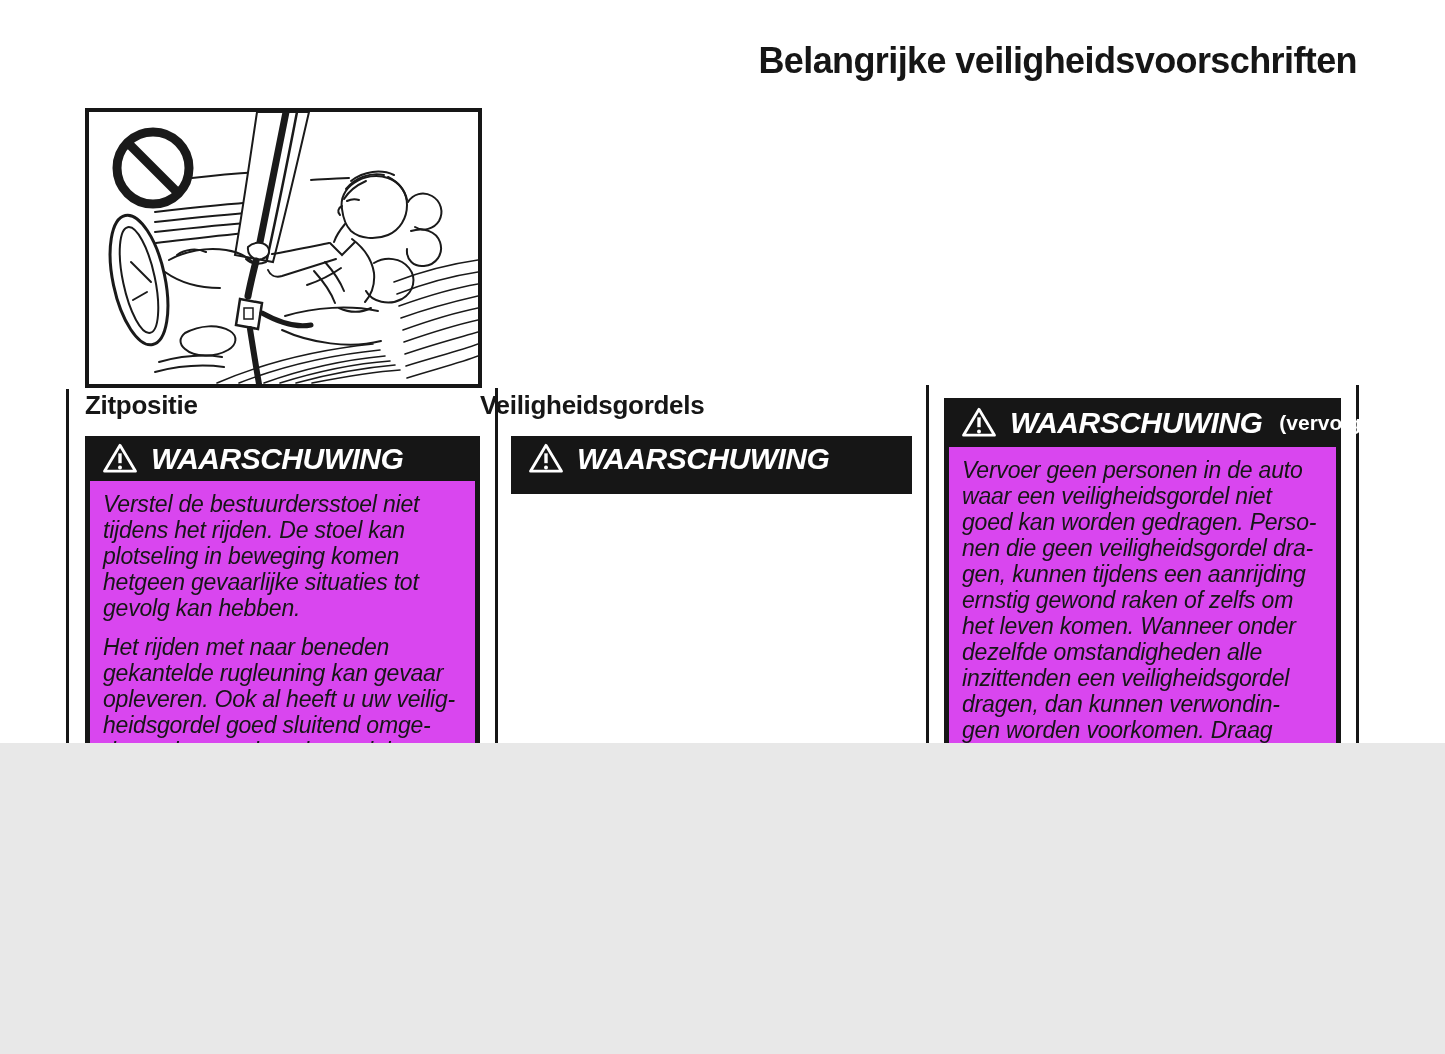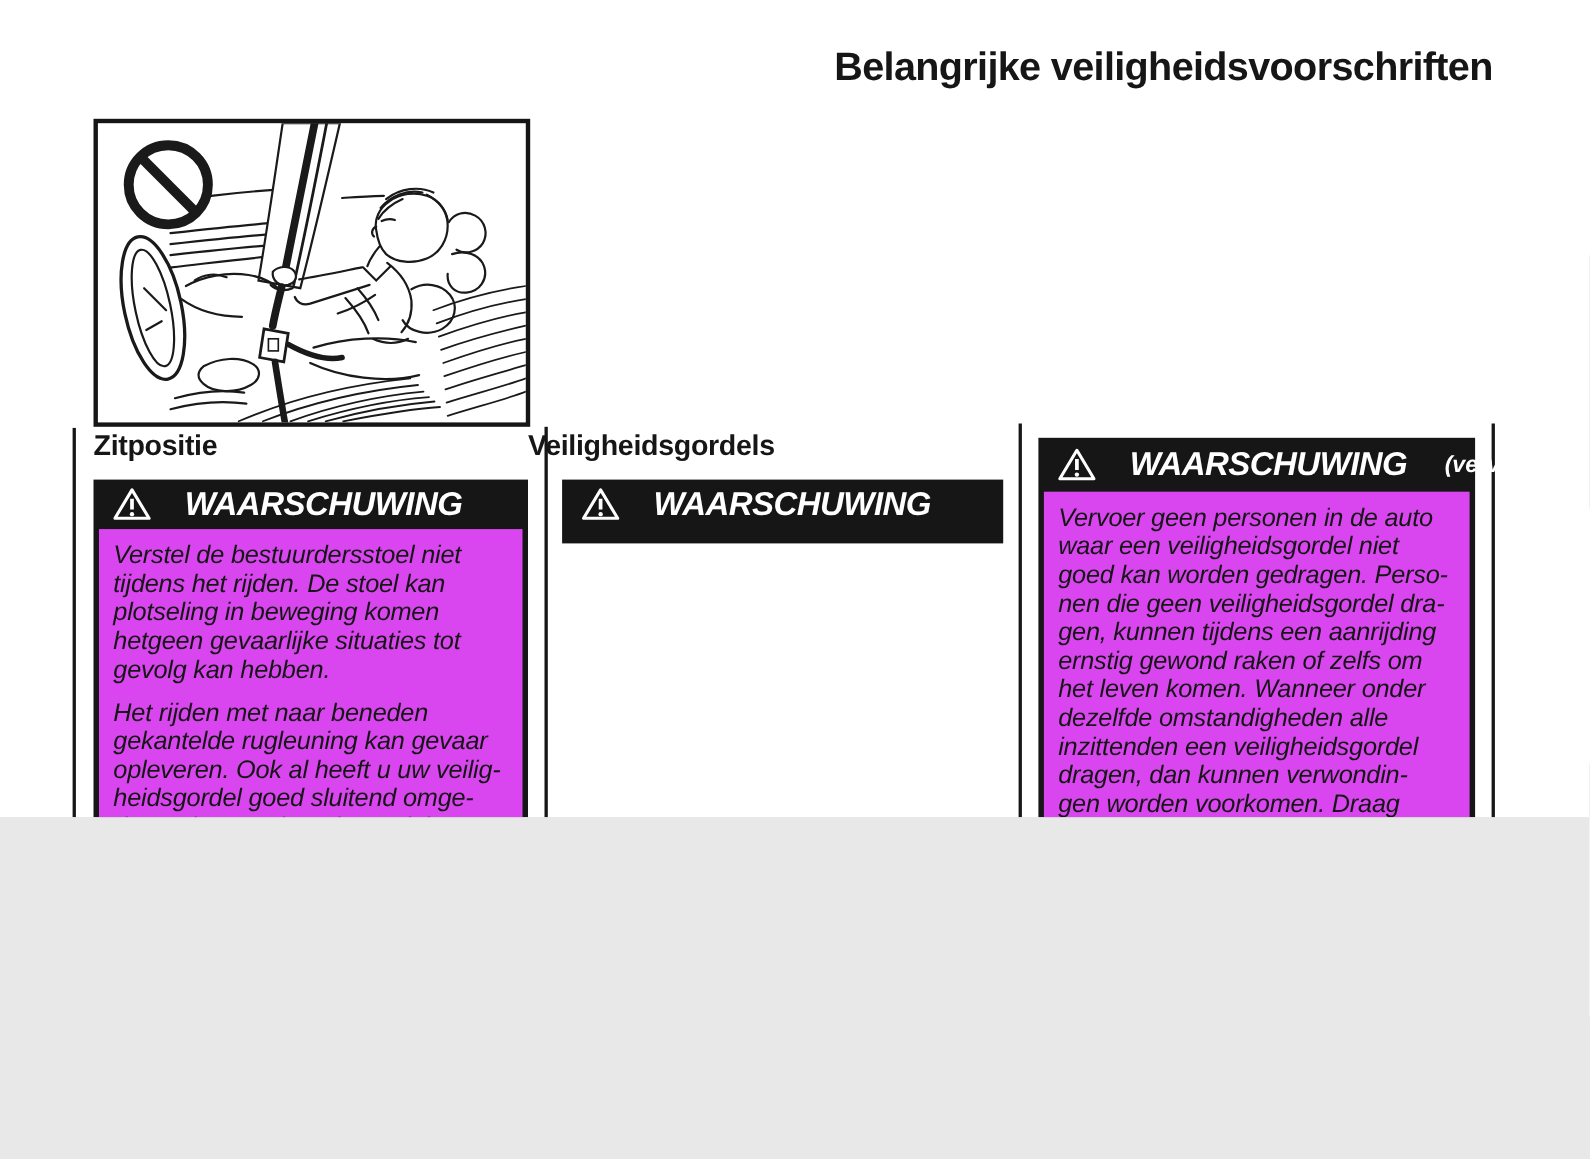--- a/index.html
+++ b/index.html
@@ -36,30 +36,30 @@
   .h2 { left:480px; top:390px; }
   .warnbox {
     position:absolute; box-sizing:border-box;
     background:#161616;
     padding:0 5px 13px 5px;
   }
   .b1 { left:85px;  top:436px; width:395px; }
   .b2 { left:511px; top:436px; width:401px; }
   .b3 { left:944px; top:398px; width:397px; }
   .warnbox-header {
-    display:flex; align-items:center; gap:30px;
+    display:flex; align-items:center; gap:13px;
     height:45px; padding-left:12px; color:#ffffff;
   }
   .b3 .warnbox-header { height:49px; }
   .warn-title {
     font-size:30px; font-weight:700; font-style:italic; letter-spacing:-0.5px;
     white-space:nowrap;
   }
   .warn-suffix {
-    font-size:21px; font-weight:600; font-style:italic; margin-left:4px;
+    font-size:21px; font-weight:600; margin-left:4px;
     white-space:nowrap;
   }
   .warn-suffix:empty { display:none; }
   .warnbox-body {
     background:#d946ef;
     padding:10px 10px 9px 13px;
     font-style:italic;
   }
   .warnbox-body p {
     margin:0 0 13px 0;

